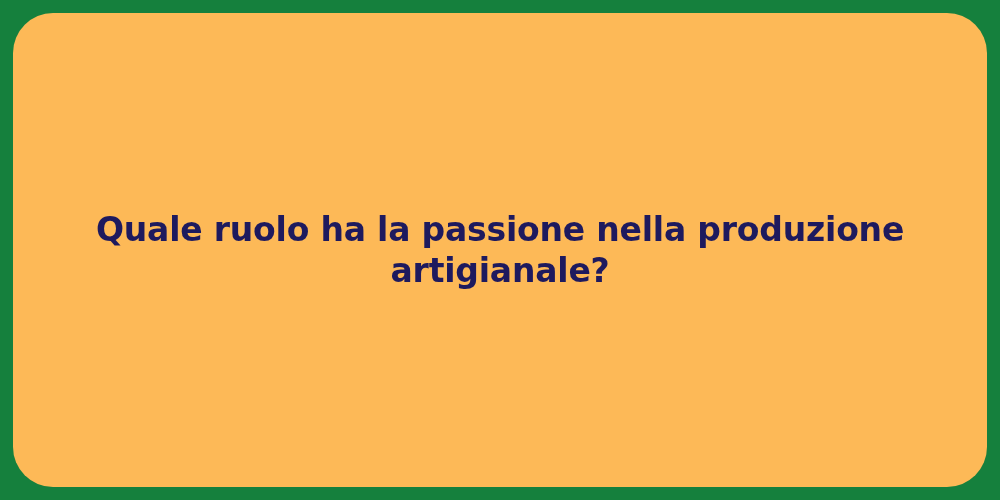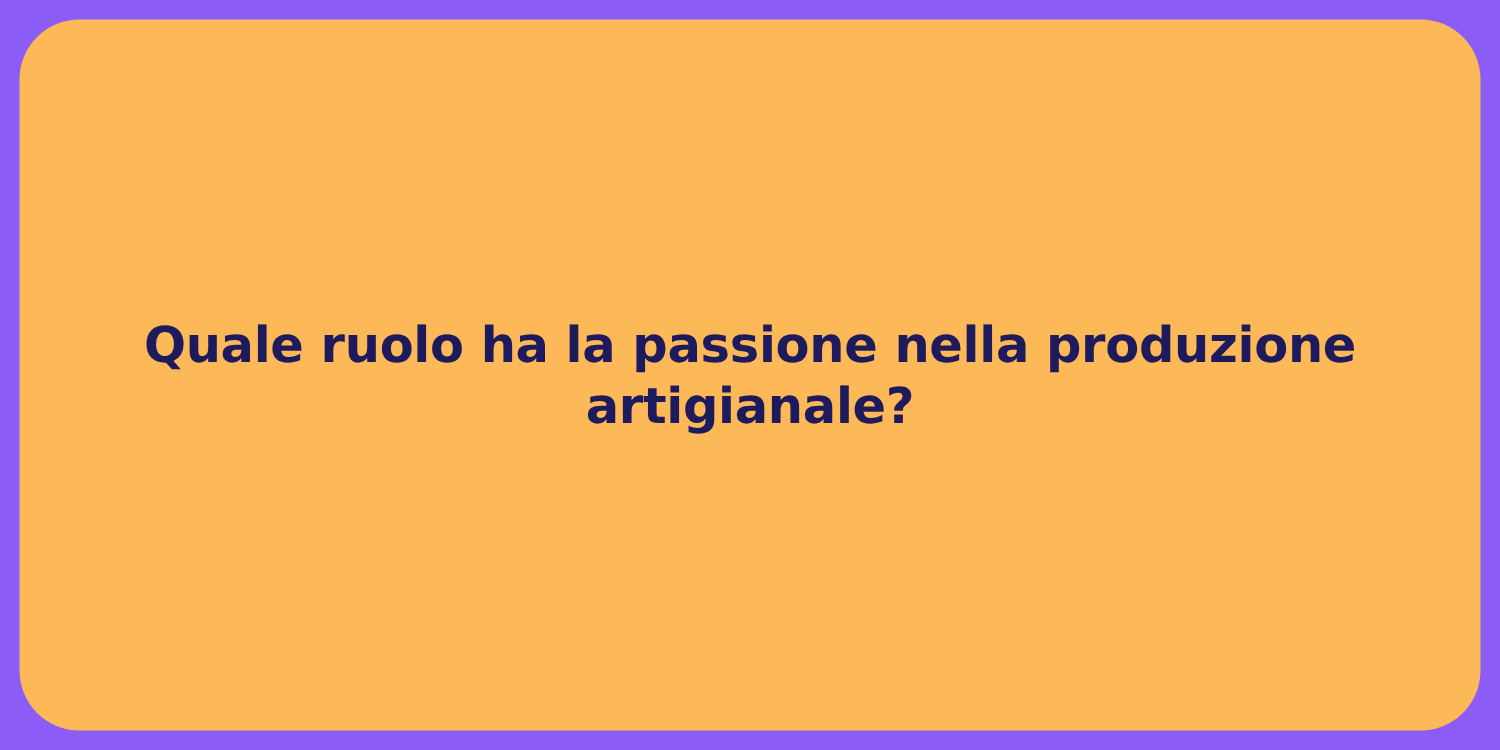--- a/index.html
+++ b/index.html
@@ -10,21 +10,21 @@
     width: 1000px;
     height: 500px;
     overflow: hidden;
     font-family: "DejaVu Sans", "Liberation Sans", sans-serif;
   }
 
   .card-frame {
     width: 1000px;
     height: 500px;
     box-sizing: border-box;
-    background: #8b5cf6;
+    background: #15803d;
     display: flex;
     align-items: center;
     justify-content: center;
     padding: 13px 13px 13px 13px;
   }
 
   .card-panel {
     flex: 1 1 auto;
     align-self: stretch;
     background: #fdb957;

